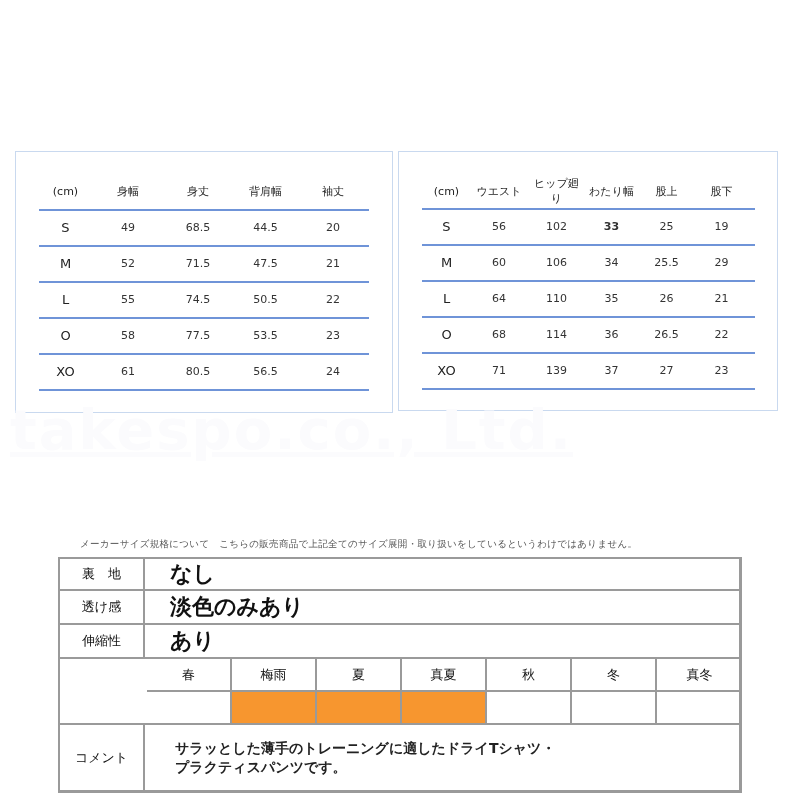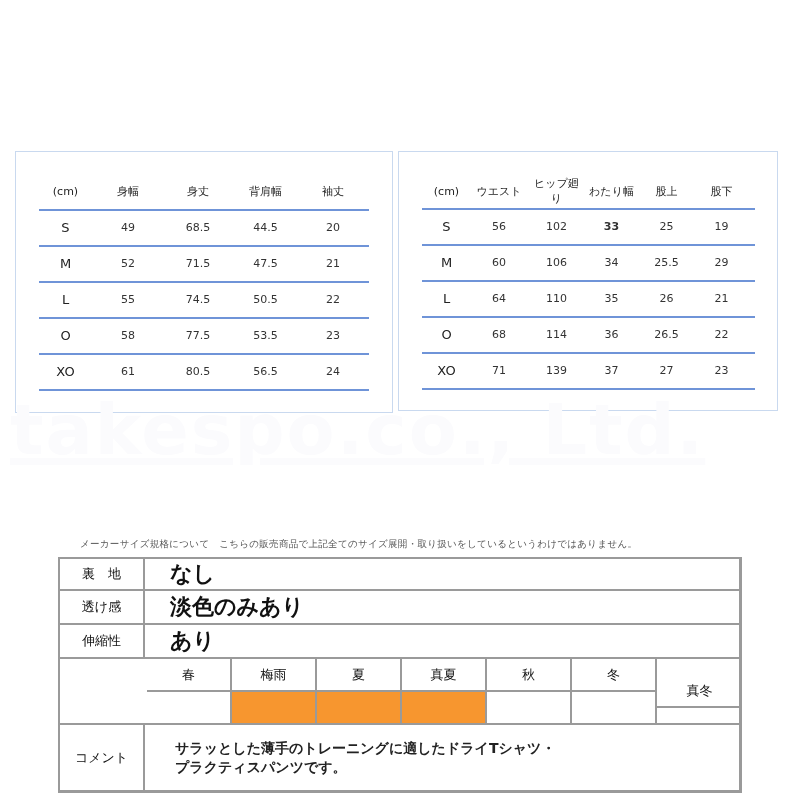--- a/index.html
+++ b/index.html
@@ -15,21 +15,21 @@
 
   .size-table { position: absolute; left: 0; top: 0; width: 100%; }
   .row { position: absolute; display: flex; align-items: center; height: 34px; }
   .row .cell { text-align: center; font-size: 11px; color: #333; }
   .row.header .cell { font-size: 11px; color: #222; }
   .row .cell.size { font-size: 13px; color: #222; }
   .rule { position: absolute; height: 2px; background: #6f94d8; }
 
   .watermark {
     position: absolute; left: 10px; top: 395px; width: 790px; height: 70px;
-    font-family: "DejaVu Sans", sans-serif; font-weight: bold; font-size: 70px;
+    font-family: "DejaVu Sans", sans-serif; font-weight: bold; font-size: 56px;
     color: #fbfbfd; letter-spacing: 2px; white-space: nowrap; overflow: hidden;
     line-height: 70px;
     text-decoration: underline;
   }
 
   .note {
     position: absolute; left: 80px; top: 538px; font-size: 9.5px; color: #555; white-space: nowrap;
     letter-spacing: 0.3px;
   }
 
@@ -205,21 +205,21 @@
     <div class="value">あり</div>
   </div>
   <div class="srow" style="top:100px;height:66px;">
     <div class="season-grid">
       <div class="season-cell" style="left:0;top:0;width:85px;height:33px;">春</div>
       <div class="season-cell" style="left:85px;top:0;width:85px;height:33px;">梅雨</div>
       <div class="season-cell" style="left:170px;top:0;width:85px;height:33px;">夏</div>
       <div class="season-cell" style="left:255px;top:0;width:85px;height:33px;">真夏</div>
       <div class="season-cell" style="left:340px;top:0;width:85px;height:33px;">秋</div>
       <div class="season-cell" style="left:425px;top:0;width:85px;height:33px;">冬</div>
-      <div class="season-cell last" style="left:510px;top:16px;width:85px;height:33px;text-align:center;">真冬</div>
+      <div class="season-cell last" style="left:510px;top:0;width:85px;height:33px;text-align:center;">真冬</div>
 
       <div class="season-cell mark" style="left:0;top:33px;width:85px;height:31px;"></div>
       <div class="season-cell mark on" style="left:85px;top:33px;width:85px;height:31px;"></div>
       <div class="season-cell mark on" style="left:170px;top:33px;width:85px;height:31px;"></div>
       <div class="season-cell mark on" style="left:255px;top:33px;width:85px;height:31px;"></div>
       <div class="season-cell mark" style="left:340px;top:33px;width:85px;height:31px;"></div>
       <div class="season-cell mark" style="left:425px;top:33px;width:85px;height:31px;"></div>
       <div class="season-cell mark last" style="left:510px;top:33px;width:85px;height:31px;"></div>
     </div>
   </div>

